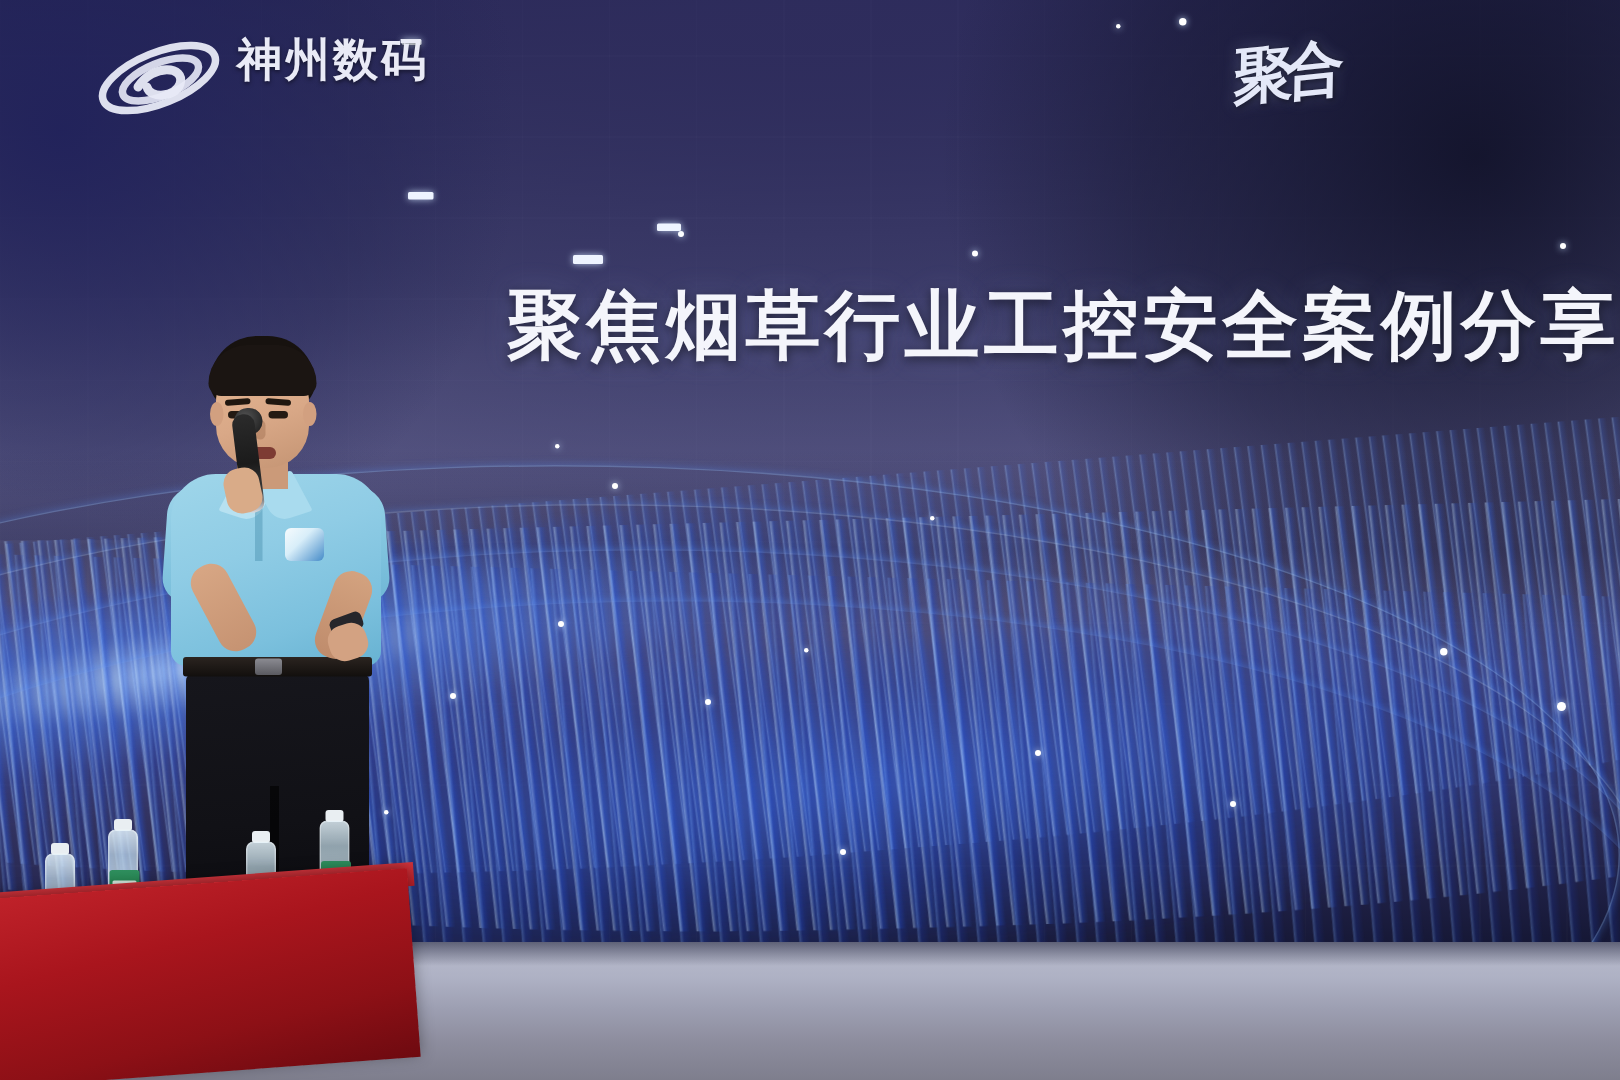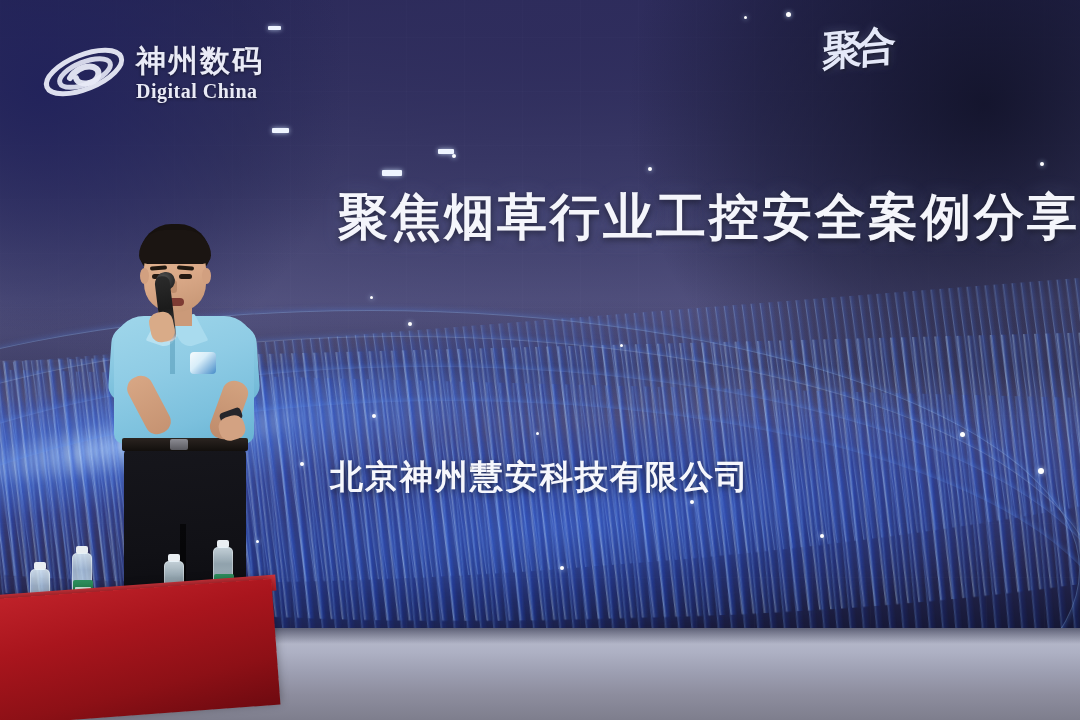--- a/index.html
+++ b/index.html
@@ -84,21 +84,21 @@
     position:absolute; left:0; top:300px; width:1080px; height:120px;
     background:linear-gradient(180deg, rgba(20,20,48,0.0) 0%, rgba(22,22,52,0.30) 55%, rgba(22,22,52,0.0) 100%);
   }
 
   
   .particle{ position:absolute; background:#ffffff; border-radius:50%;
     box-shadow:0 0 5px rgba(200,225,255,.9); }
   .dash{ position:absolute; background:#eef4ff; border-radius:1px; box-shadow:0 0 5px rgba(210,230,255,.8); }
 
   
-  .logo-dc{ position:absolute; left:40px; top:22px; width:268px; height:72px;margin-top:20px; }
+  .logo-dc{ position:absolute; left:62px; top:22px; width:268px; height:72px; }
   .swirl{ position:absolute; left:0; top:0; width:88px; height:68px; }
   .dc-text{ position:absolute; left:96px; top:2px; width:180px; color:#e9eaf6; }
   .dc-cn{ font-size:30px; letter-spacing:2px; font-weight:700; line-height:34px;
     text-shadow:0 1px 3px rgba(0,0,0,.5); white-space:nowrap;}
   .dc-en{ font-size:20px; letter-spacing:.5px; font-weight:700; line-height:26px;
     font-family:"Liberation Serif", serif; text-shadow:0 1px 3px rgba(0,0,0,.5); white-space:nowrap;}
 
   .logo-ju{ position:absolute; left:810px; top:18px; width:252px; height:92px; }
   .ju-brush{ position:absolute; left:12px; top:0; width:130px; height:62px;
     font-size:40px; font-weight:700; color:#e4e8f8; font-family:"Liberation Serif", serif;
@@ -291,30 +291,28 @@
     <div class="logo-dc">
       <svg class="swirl" viewBox="0 0 88 68">
         <g fill="none" stroke="#e8eaf7" stroke-width="5" stroke-linecap="round">
           <ellipse cx="44" cy="30" rx="40" ry="17" transform="rotate(-22 44 30)" opacity=".95"></ellipse>
           <ellipse cx="45" cy="31" rx="27" ry="11" transform="rotate(-22 45 31)" opacity=".9"></ellipse>
           <path d="M30 36 C40 20, 62 22, 58 34 C55 43, 38 44, 36 36" stroke-width="6" opacity=".95"></path>
         </g>
       </svg>
       <div class="dc-text">
         <div class="dc-cn">神州数码</div>
-        <div class="dc-en">Digital China</div>
       </div>
     </div>
 
     <div class="logo-ju">
       <div class="ju-brush">聚合</div>
     </div>
 
     <div class="slide-title">聚焦烟草行业工控安全案例分享</div>
-    <div class="slide-company">北京神州慧安科技有限公司</div>
   </div>
 
   <div class="floor"></div>
   <div class="floor-shadow"></div>
 
   <div class="speaker">
     <div class="sp-pants"></div>
     <div class="sp-legsplit"></div>
     <div class="sp-sleeve-l"></div>
     <div class="sp-sleeve-r"></div>

